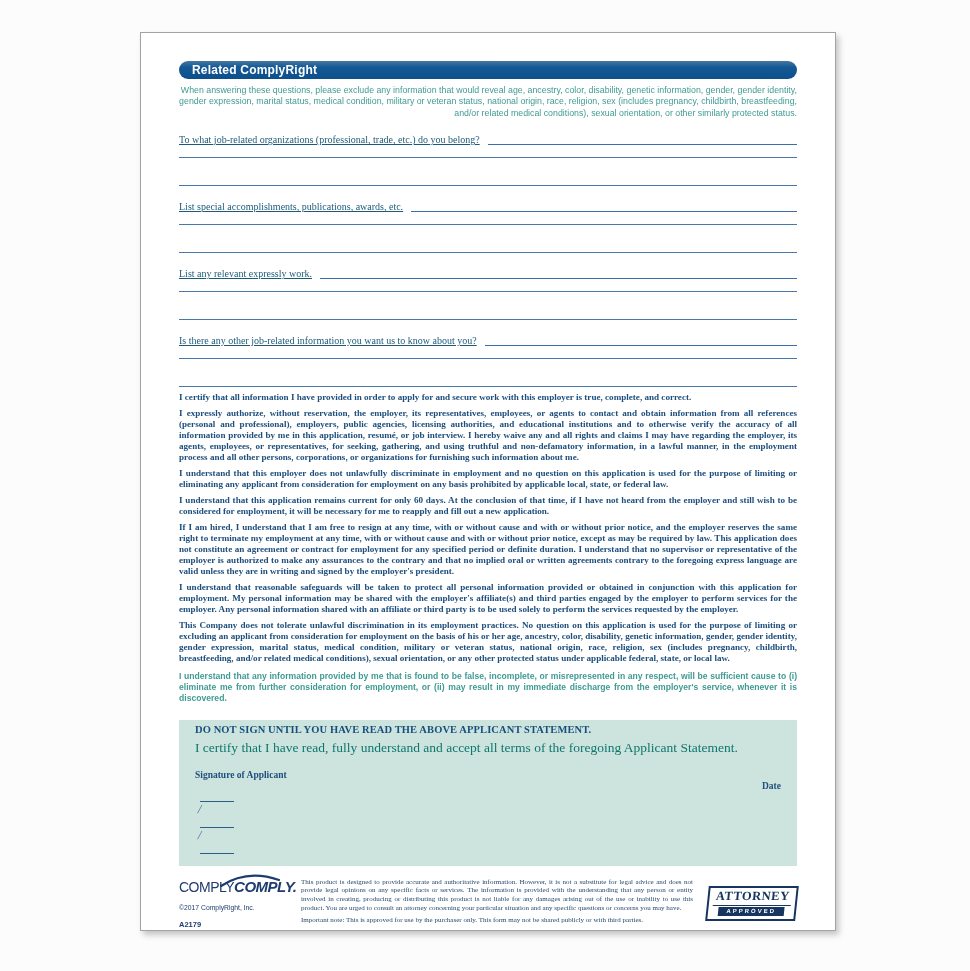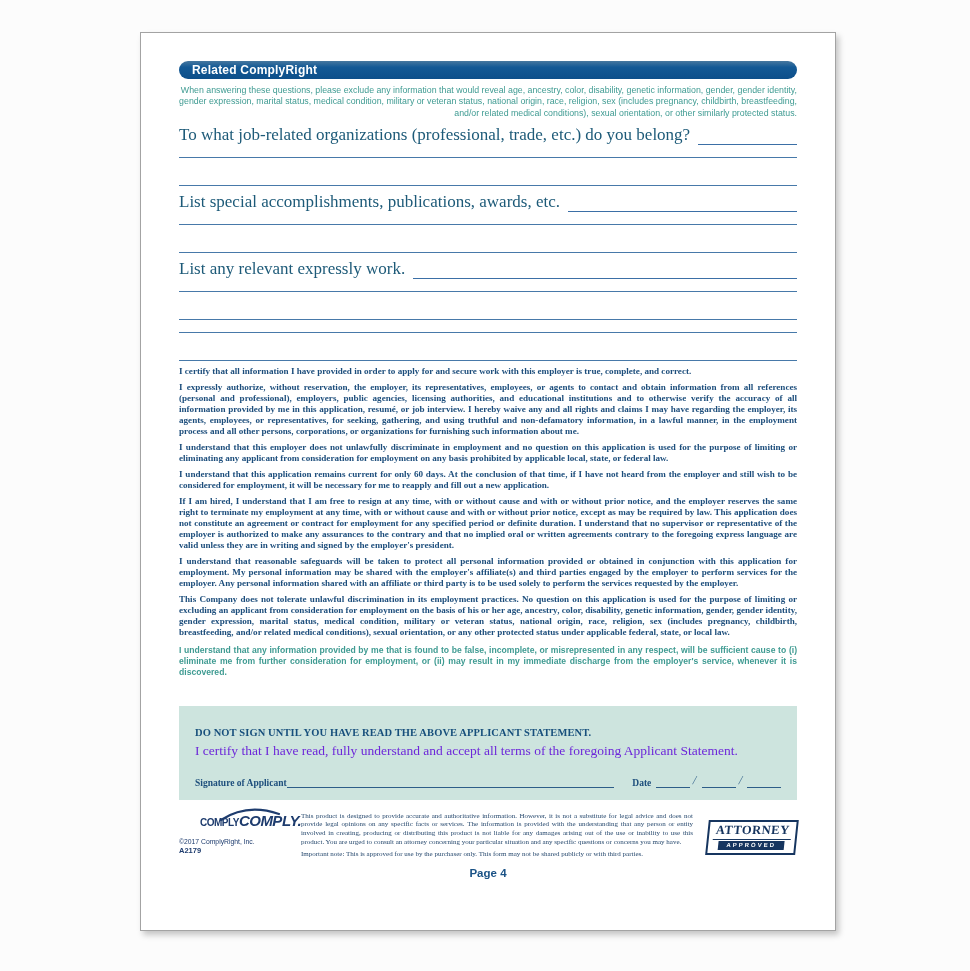--- a/index.html
+++ b/index.html
@@ -21,53 +21,53 @@
   .bar-1 { margin-top:28px; }
   .bar-2 { margin-top:14px; }
   
   .instructions {
     margin-top:6px; font-family:"Liberation Sans", sans-serif;
     font-size:8.8px; line-height:1.3; color:#3f9b92;text-align:right;
   }
   
   .q-group { margin-top:10px; }
   .q-row { display:flex; align-items:flex-end; height:16px; }
-  .q-label { white-space:nowrap; font-size:17px; color:#1d5a78; }
+  .q-label { white-space:nowrap; font-size:10px; color:#1d5a78;text-decoration:underline; }
   .q-inline-line { flex:1; margin-left:8px; border-bottom:1.2px solid #3b6fa6; height:13px; }
   .w-line { border-bottom:1.2px solid #4779a9; margin-top:27px; height:0; }
   .w-line.first { margin-top:12px; }
   
   .stmt-p {
     margin-top:5px; font-size:9.1px; line-height:11px;
     color:#1d4e7c; text-align:justify;font-weight:bold;
   }
   .p-bold { font-weight:bold; }
   .p-teal {
     font-family:"Liberation Sans", sans-serif; font-weight:bold;
     color:#3f9b92; font-size:8.6px; line-height:10.8px; margin-top:7px;
   }
   
-  .sign-box { margin-top:28px; background:#cde4de; padding:21px 16px 12px; }
+  .sign-box { margin-top:16px; background:#cde4de; padding:4px 16px 12px; }
   .warn { font-size:10.5px; font-weight:bold; color:#174f7c; letter-spacing:0.1px; }
-  .certify { margin-top:5px; font-size:13.5px; color:#6d28d9; }
-  .sig-row { margin-top:14px; display:flex; align-items:flex-end; }
+  .certify { margin-top:5px; font-size:13.5px; color:#0f766e; }
+  .sig-row { margin-top:14px; display:flex; align-items:flex-start;flex-direction:column; }
   .sig-label, .date-label { font-size:9.5px; font-weight:bold; color:#1d4e7c; white-space:nowrap; }
   .sig-line { flex:1; border-bottom:1px solid #2d5d88; height:11px; margin-right:18px; max-width:430px; }
   .date-label { margin-left:auto;font-family:Liberation Serif, serif; }
   .date-seg { width:34px; border-bottom:1px solid #2d5d88; height:11px; margin-left:5px; }
   .date-slash { font-size:12px; color:#2d5d88; margin-left:3px; transform:skewX(-12deg); display:inline-block; }
   
   .footer { display:flex; margin-top:12px; align-items:flex-start; }
   .logo-col { width:122px; flex:none; }
   .logo { position:relative; font-family:"Liberation Sans", sans-serif; color:#1e3c6e; white-space:nowrap; }
-  .logo-comply { font-size:10px; font-weight:bold; letter-spacing:-0.5px;margin-left:21px; }
+  .logo-comply { font-size:14px; font-weight:normal; letter-spacing:-0.5px; }
   .logo-right { font-size:15px; font-weight:bold; font-style:italic; letter-spacing:-0.5px; }
   .logo-swoosh { position:absolute; left:40px; top:-5px; }
   .copyright { margin-top:8px; font-family:"Liberation Sans", sans-serif; font-size:6.8px; color:#1e3c6e; }
-  .sku { font-family:"Liberation Sans", sans-serif; font-size:7.5px; font-weight:bold; color:#1e3c6e; margin-top:1px; }
+  .sku { font-family:"Liberation Sans", sans-serif; font-size:7.5px; font-weight:bold; color:#1e3c6e; margin-top:9px; }
   .disc-col { flex:1; padding-right:14px; }
   .disclaimer { font-size:7px; line-height:8.7px; color:#27496e; text-align:justify; }
   .important { font-size:7px; line-height:8.7px; color:#27496e; margin-top:4px; }
   .badge-col { width:90px; flex:none; padding-top:8px; }
   .badge {
     border:2px solid #16355f; background:#fff; transform:skewX(-6deg);
     padding:1px 4px 3px; text-align:center;
   }
   .badge-attorney {
     font-family:"Liberation Serif", serif; font-size:12.5px; font-weight:bold;
@@ -113,20 +113,24 @@
   <div class="q-group">
     <div class="q-row">
       <span class="q-label">List any relevant expressly work.</span>
       <span class="q-inline-line"></span>
     </div>
     <div class="w-line first"></div>
     <div class="w-line"></div>
   </div>
 
   <div class="q-group">
+    <div class="q-row">
+      <span class="q-label">Is there any other job-related information you want us to know about you?</span>
+      <span class="q-inline-line"></span>
+    </div>
     <div class="w-line first"></div>
     <div class="w-line"></div>
   </div>
 
 
   <p class="stmt-p">I certify that all information I have provided in order to apply for and secure work with this employer is true, complete, and correct.</p>
   <p class="stmt-p">I expressly authorize, without reservation, the employer, its representatives, employees, or agents to contact and obtain information from all references (personal and professional), employers, public agencies, licensing authorities, and educational institutions and to otherwise verify the accuracy of all information provided by me in this application, resumé, or job interview. I hereby waive any and all rights and claims I may have regarding the employer, its agents, employees, or representatives, for seeking, gathering, and using truthful and non-defamatory information, in a lawful manner, in the employment process and all other persons, corporations, or organizations for furnishing such information about me.</p>
   <p class="stmt-p">I understand that this employer does not unlawfully discriminate in employment and no question on this application is used for the purpose of limiting or eliminating any applicant from consideration for employment on any basis prohibited by applicable local, state, or federal law.</p>
   <p class="stmt-p">I understand that this application remains current for only 60 days. At the conclusion of that time, if I have not heard from the employer and still wish to be considered for employment, it will be necessary for me to reapply and fill out a new application.</p>
   <p class="stmt-p">If I am hired, I understand that I am free to resign at any time, with or without cause and with or without prior notice, and the employer reserves the same right to terminate my employment at any time, with or without cause and with or without prior notice, except as may be required by law. This application does not constitute an agreement or contract for employment for any specified period or definite duration. I understand that no supervisor or representative of the employer is authorized to make any assurances to the contrary and that no implied oral or written agreements contrary to the foregoing express language are valid unless they are in writing and signed by the employer's president.</p>

